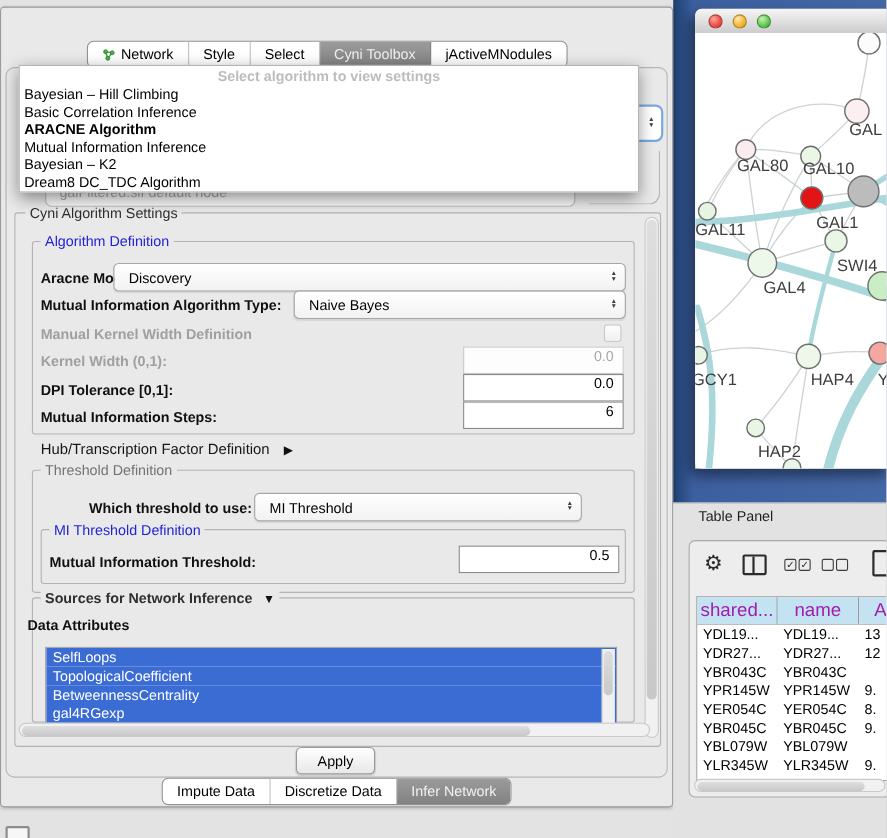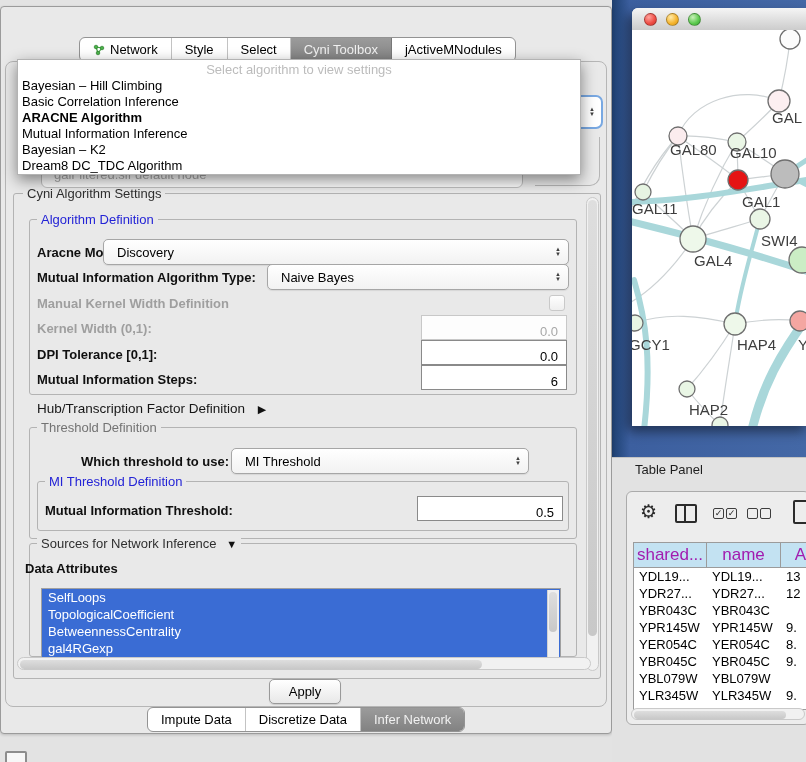--- a/index.html
+++ b/index.html
@@ -39,33 +39,33 @@
             border:1px solid #bdbdbd;background:#fafafa;display:flex;align-items:center;z-index:2;}
   .galcombo span{font-size:13px;color:#a9a9a9;padding-left:12px;}
   .bluefrag{position:absolute;left:552px;top:88px;width:46px;height:30px;border-radius:7px;
             border:2px solid #78a8e2;background:#fff;display:flex;align-items:center;z-index:3;}
   .cornerfrag{position:absolute;left:534px;top:130px;width:64px;height:48px;
               border-right:1px solid #b5b5b5;border-bottom:1px solid #b5b5b5;
               border-bottom-right-radius:10px;z-index:1;}
   
   .popup{position:absolute;left:16px;top:52px;width:562px;height:114px;background:#fff;
          border:1px solid #b3b3b3;box-shadow:0 5px 14px rgba(0,0,0,.45);z-index:10;}
-  .popup-ph{height:16px;line-height:16px;text-align:center;color:#bcbcbc;font-size:13px;margin-top:2px;}
+  .popup-ph{height:16px;line-height:16px;text-align:center;color:#bcbcbc;font-size:13px;margin-top:2px;font-weight:bold;}
   .popup-item{height:16px;line-height:16px;font-size:13px;color:#000;padding-left:4px;white-space:nowrap;}
   .popup-item.selected{font-weight:bold;}
   
   .group{position:absolute;border:1px solid #b3b3b3;border-radius:3px;}
   .leg{position:absolute;font-size:13px;background:#e9e9e9;padding:0 4px;color:#2f2f2f;white-space:nowrap;}
   .leg.blue{color:#2323d6;}
   .leg.green{color:#737373;}
   .lbl{position:absolute;font-size:13px;font-weight:bold;color:#101010;white-space:nowrap;}
   .lbl.gray{color:#9f9f9f;}
   .plain{position:absolute;font-size:13px;color:#161616;white-space:nowrap;}
   .tf{position:absolute;background:#fff;border:1px solid #8a8a8a;font-size:13px;display:flex;
-      align-items:flex-end;justify-content:flex-end;padding-right:8px;box-sizing:border-box;}
+      align-items:flex-start;justify-content:flex-end;padding-right:8px;box-sizing:border-box;}
   .tf.disabled{border-color:#c8c8c8;color:#a8a8a8;background:#fdfdfd;}
   .cb{position:absolute;width:14px;height:14px;border:1px solid #c9c9c9;border-radius:3px;
       background:linear-gradient(#fefefe,#efefef);}
   .arrow{font-size:11px;color:#111;}
   
   .sb-track{position:absolute;background:#f1f1f1;border:1px solid #c9c9c9;border-radius:7px;box-sizing:border-box;}
   .sb-thumb{position:absolute;background:linear-gradient(#dedede,#c8c8c8);border-radius:6px;}
   
   .listbox{position:absolute;left:40px;top:581px;width:518px;height:72px;background:#fff;
            border:1px solid #a0a0a0;overflow:hidden;}
@@ -232,21 +232,21 @@
     </div>
 
     <div class="group" style="left:36px;top:474px;width:530px;height:48px;"></div>
     <span class="leg blue" style="left:44px;top:467px;">MI Threshold Definition</span>
     <span class="lbl" style="left:44px;top:496px;">Mutual Information Threshold:</span>
     <div class="tf" style="left:416px;top:489px;width:146px;height:25px;">
       <span>0.5</span>
     </div>
 
     <div class="group" style="left:28px;top:536px;width:546px;height:112px;"></div>
-    <span class="leg" style="left:36px;top:529px;">
+    <span class="leg" style="left:36px;top:529px;font-weight:bold;">
       <span>Sources for Network Inference</span>
       <span class="arrow" style="margin-left:6px;">▼</span>
     </span>
     <span class="lbl" style="left:24px;top:554px;">Data Attributes</span>
     <div class="listbox">
       <div id="attr-items">
           <div class="attr-item">SelfLoops</div>
           <div class="attr-item">TopologicalCoefficient</div>
           <div class="attr-item">BetweennessCentrality</div>
           <div class="attr-item">gal4RGexp</div>

